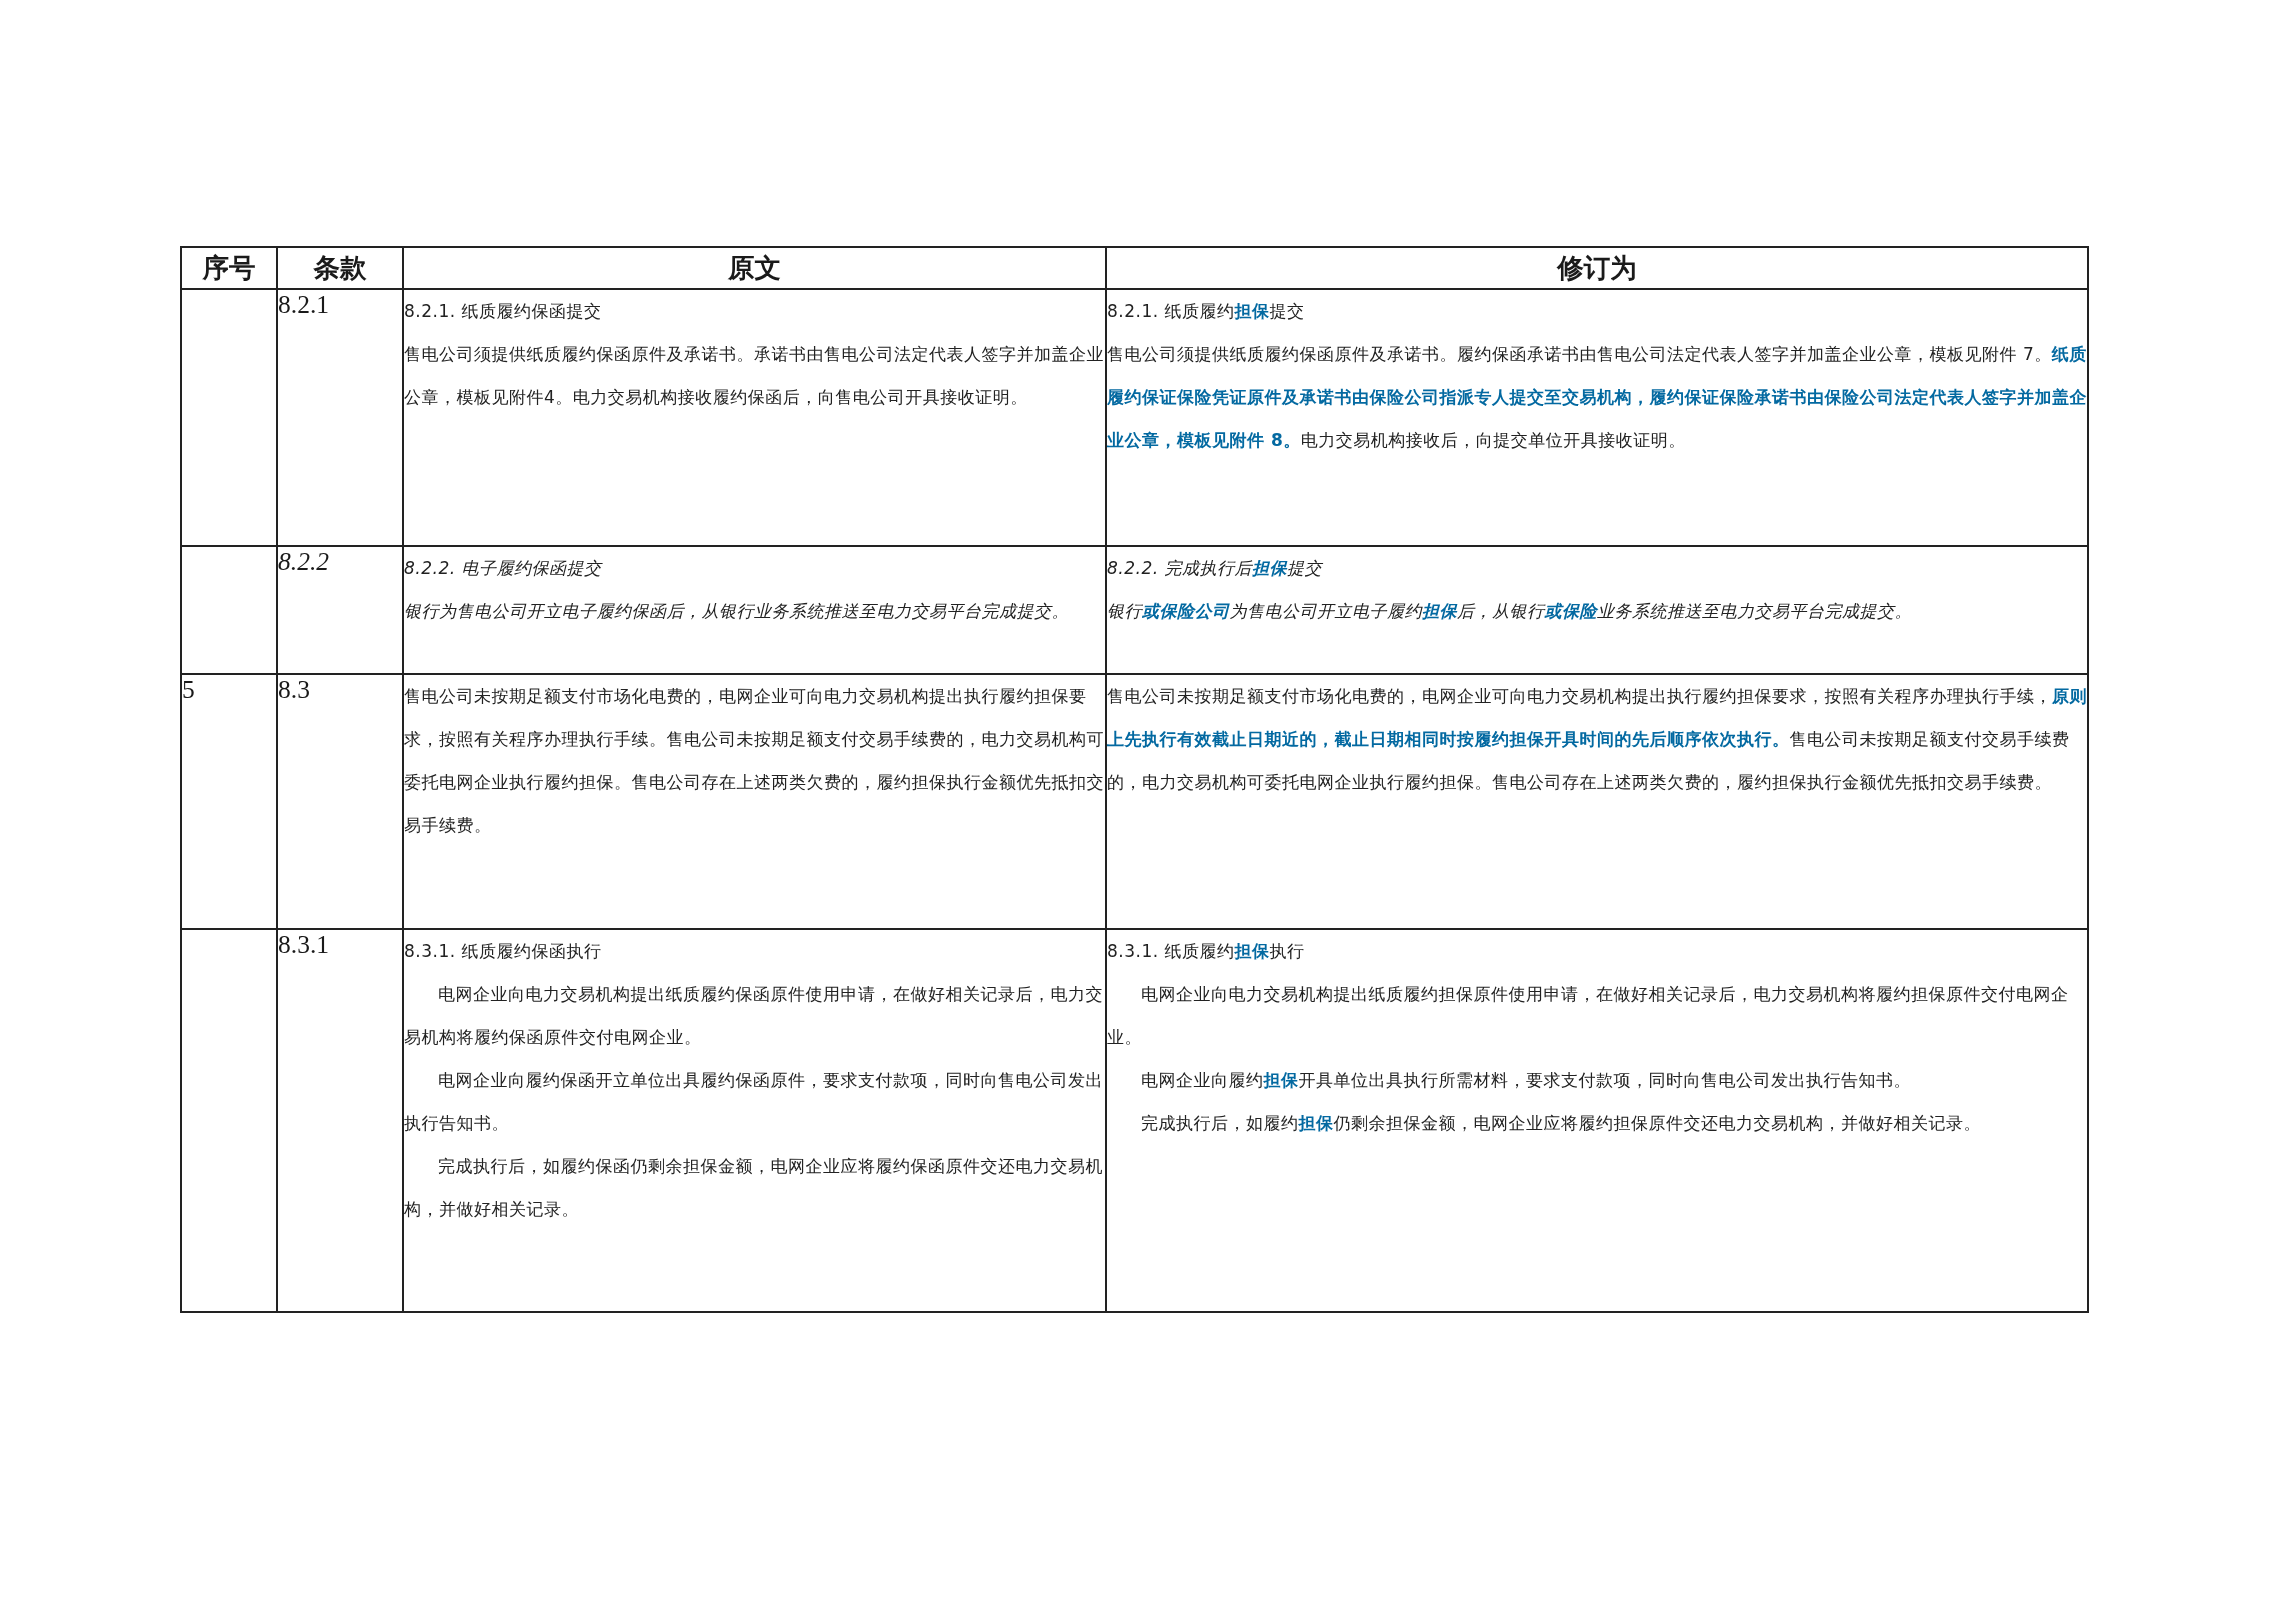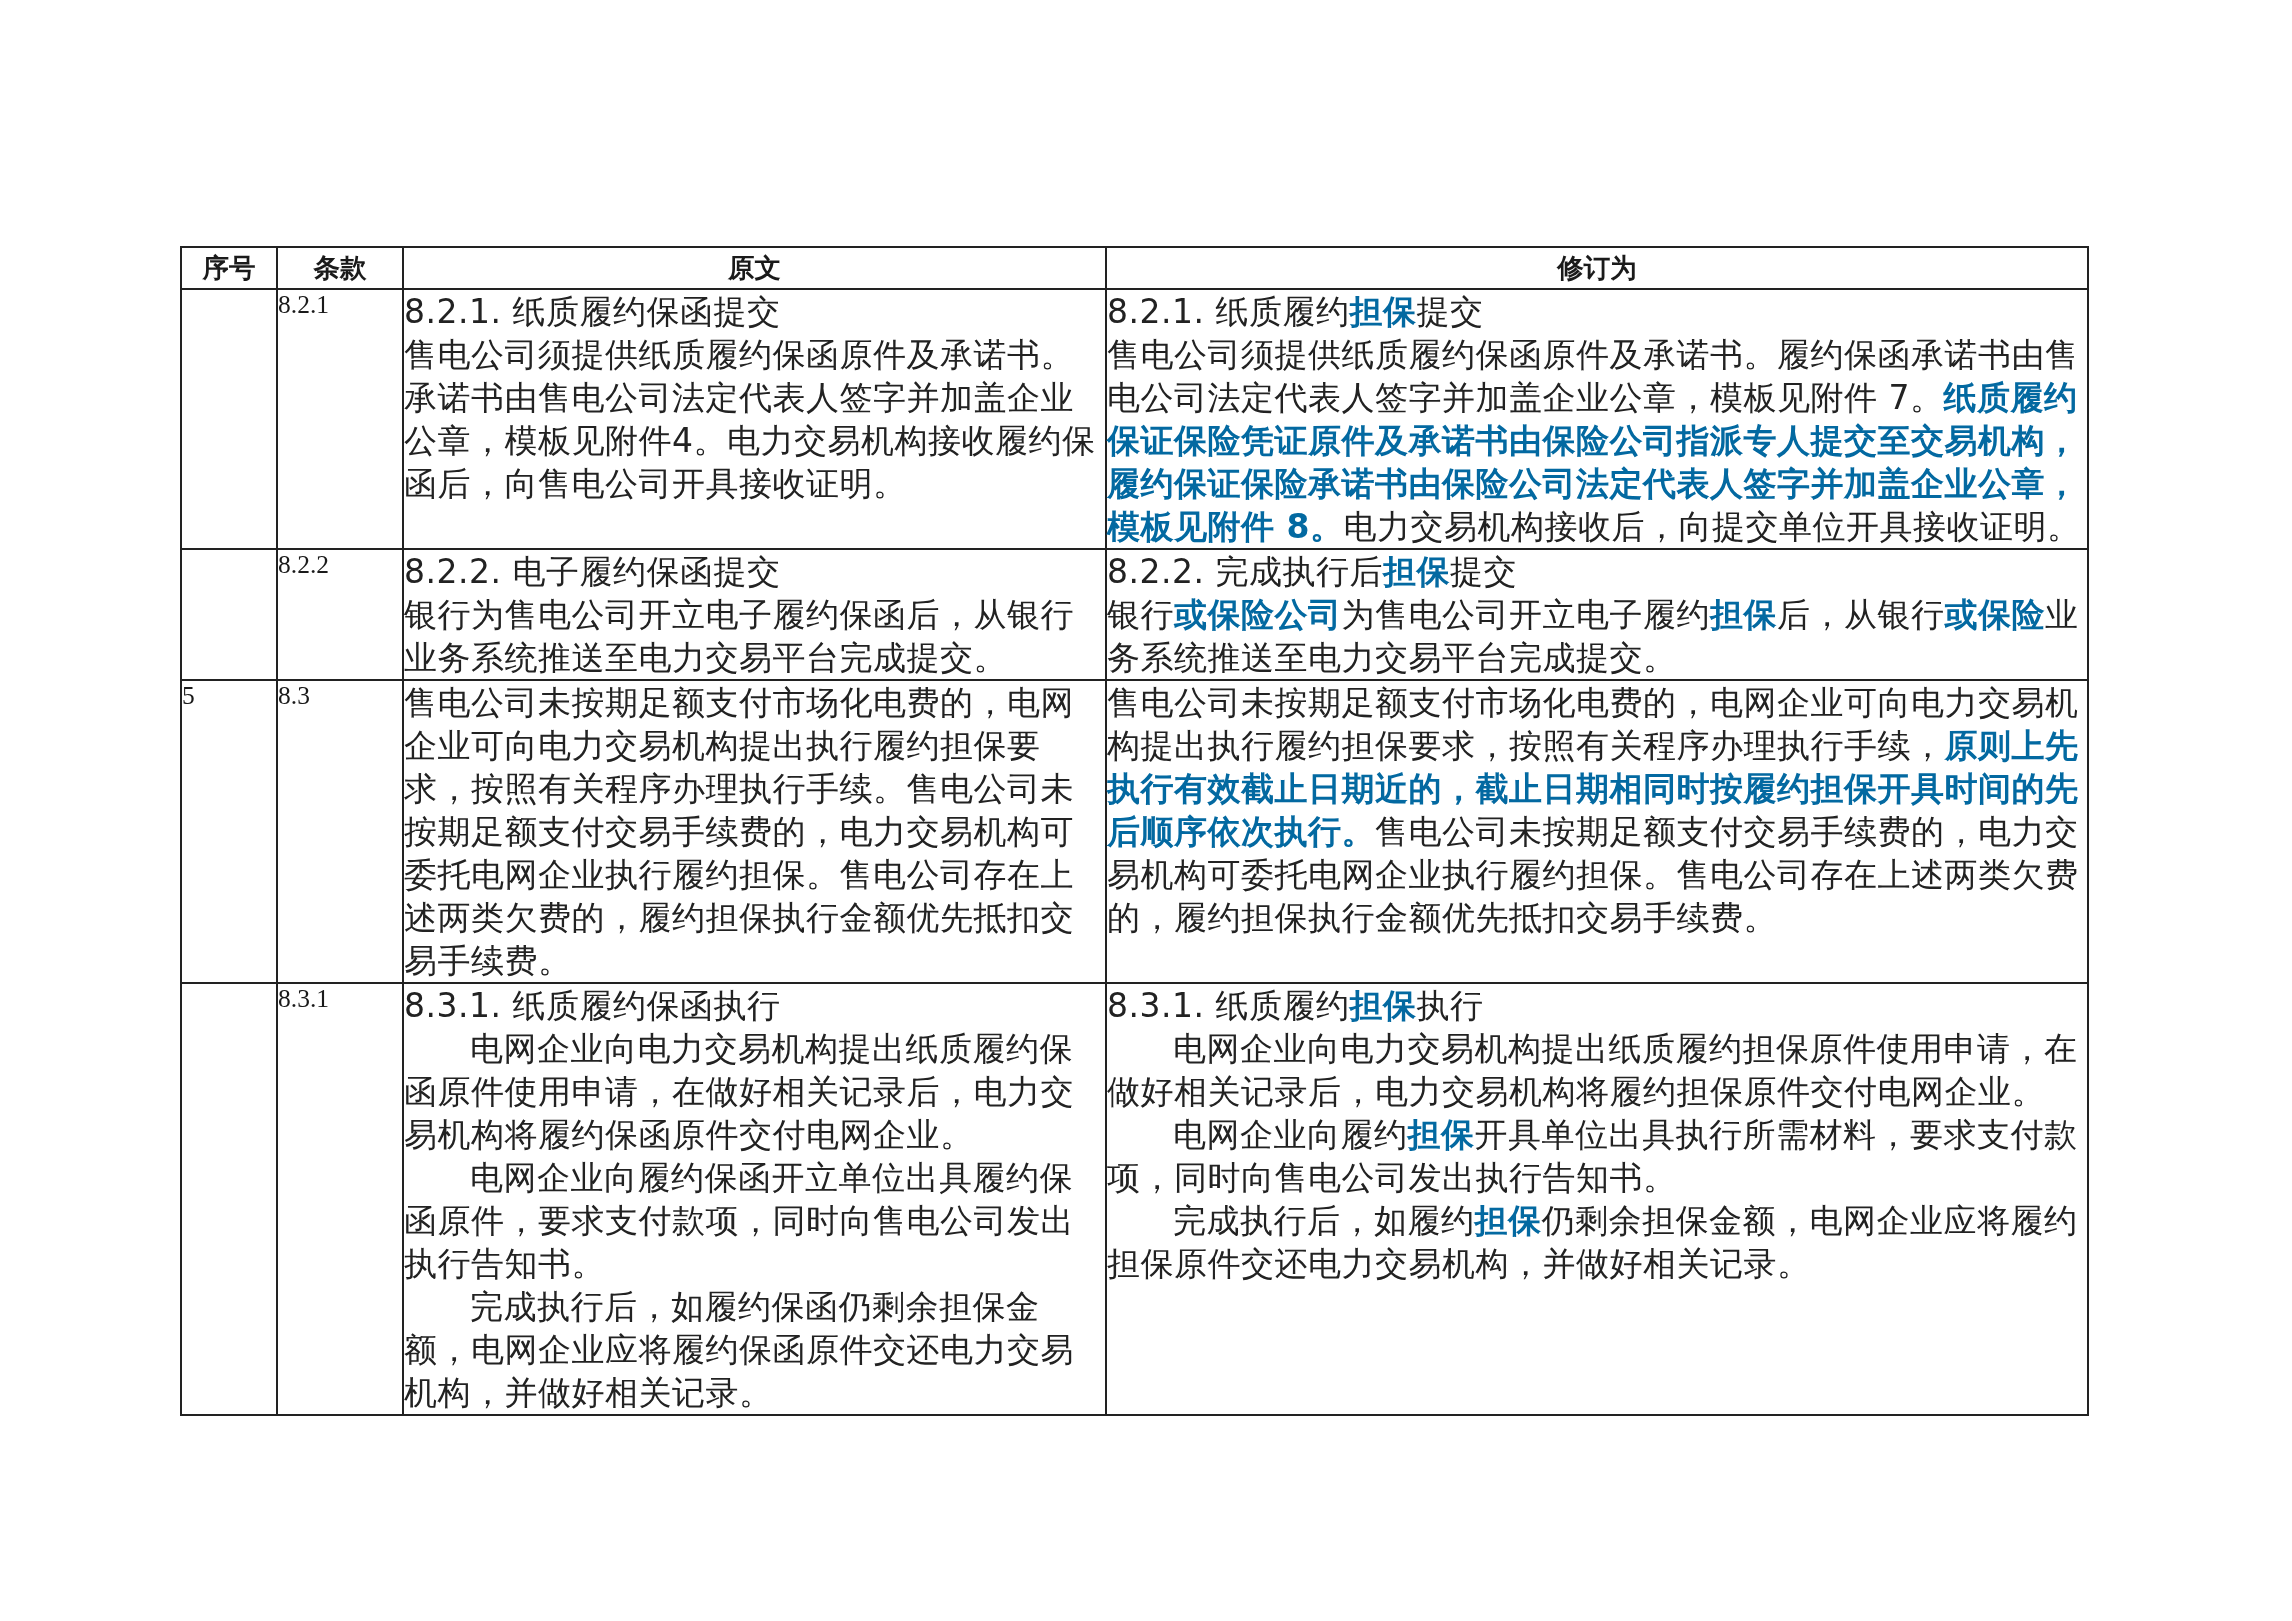--- a/index.html
+++ b/index.html
@@ -7,28 +7,28 @@
          font-family: "DejaVu Serif", "Liberation Serif", serif; color: #1a1a1a; }
   .page { position: absolute; left: 0; top: 0; width: 2293px; height: 1621px; background: #fff; }
   table.rev { position: absolute; left: 180px; top: 246px; border-collapse: collapse;
               table-layout: fixed; width: 1907px; }
   table.rev td, table.rev th { border: 2px solid #222; padding: 0; vertical-align: top; }
   table.rev th { height: 40px; font-size: 26.5px; font-weight: bold; text-align: center;
                  vertical-align: middle; font-family: Liberation Mono, monospace; }
   col.c1 { width: 96px; } col.c2 { width: 126px; } col.c3 { width: 703px; } col.c4 { width: 982px; }
   td.seq, td.clause { text-align: left; font-size: 25.5px; padding-top: 7.8px;
                       font-family: "Liberation Serif", serif; }
-  td.text { font-size: 33px; line-height: 43px; padding: 1px 13.7px 0 13.7px;
+  td.text { font-size: 17px; line-height: 43px; padding: 1px 13.7px 0 13.7px;
             font-family: "DejaVu Sans", "Liberation Sans", sans-serif; letter-spacing: 0.5px; color: #222; }
   .ttl { display: block; }
   .para { display: block; }
   .ind { text-indent: 2em; }
   b, .b { font-weight: bold; color: #0369a1; }
   tr.r1 td { height: 255px; }
-  tr.r2 td { height: 126px; }
+  tr.r2 td { height: 126px; font-style: italic; }
   tr.r3 td { height: 253px; }
   tr.r4 td { height: 381px; }
 </style>
 </head>
 <body>
 
 <div class="page">
   <table class="rev">
     <colgroup>
         <col class="c1">

